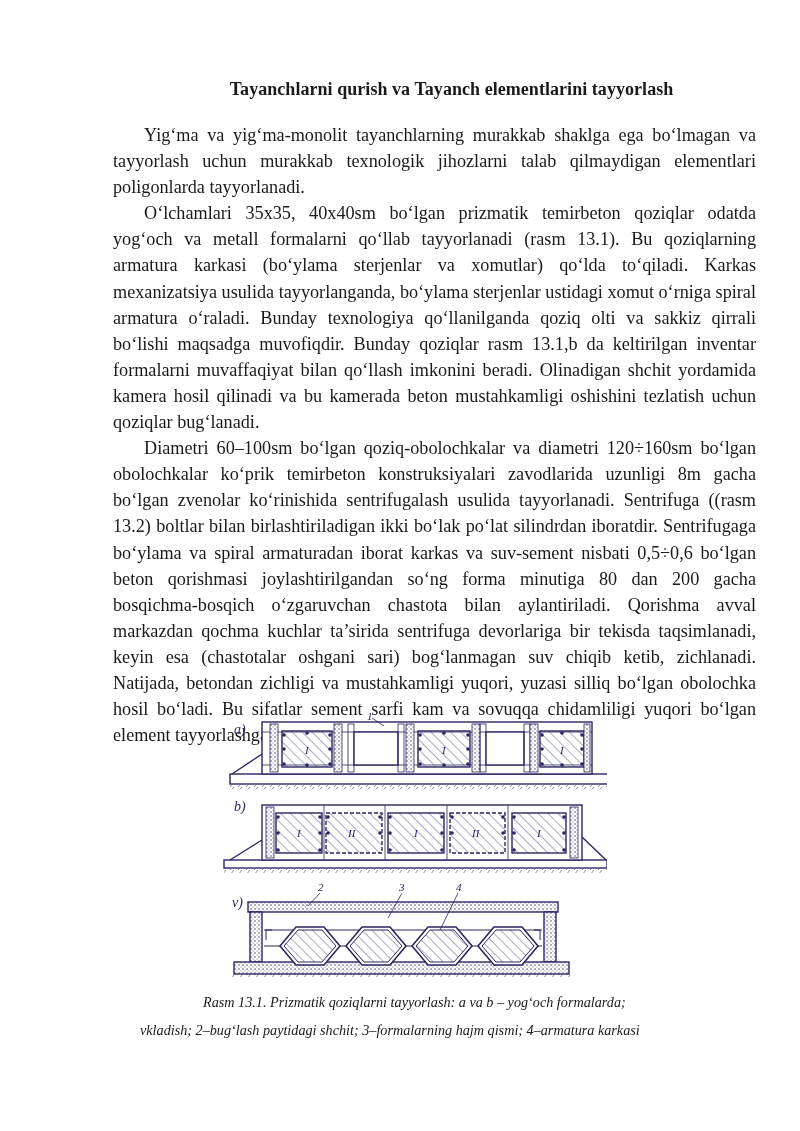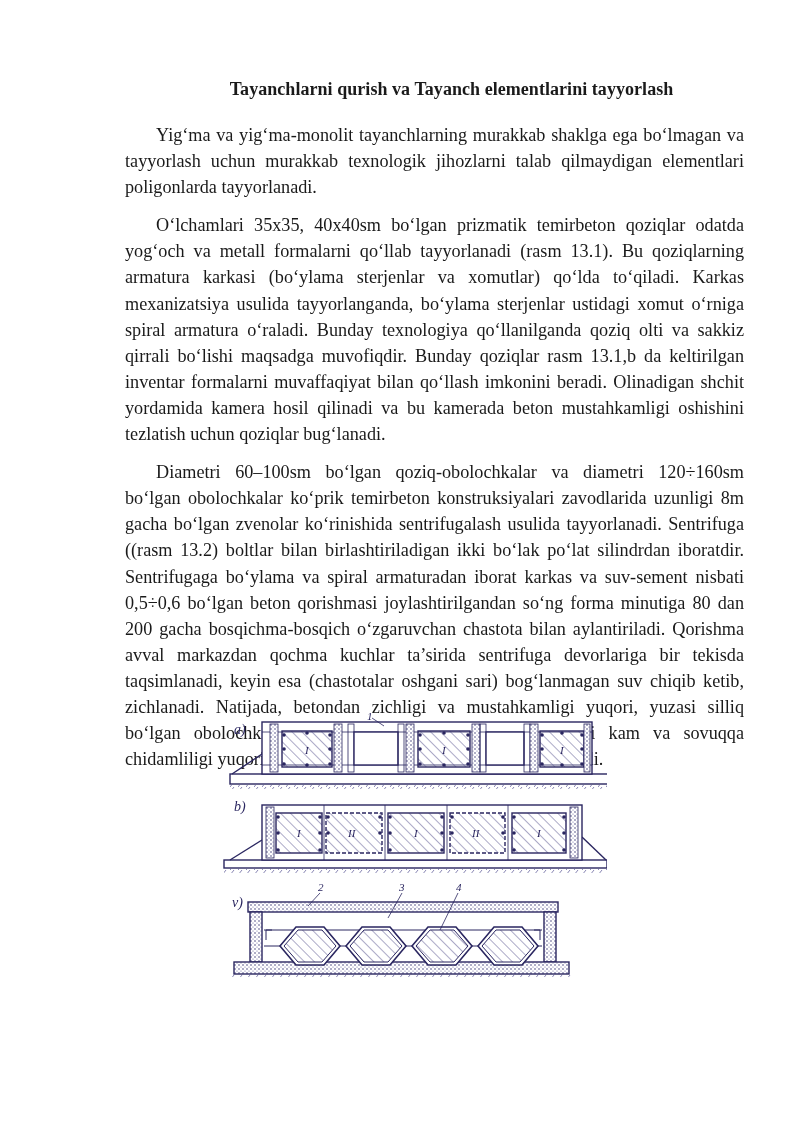--- a/index.html
+++ b/index.html
@@ -27,21 +27,21 @@
       text-align: center;
       margin: 0 0 20px 34px;
       line-height: 26px;
       letter-spacing: 0.05px;
     }
     .para {
       font-size: 18.2px;
       line-height: 26.1px;
       text-align: justify;
       text-indent: 31px;
-      margin: 12px;
+      margin: 0;
     }
     .figure {
       position: absolute;
       left: 222px;
       top: 712px;
       width: 385px;
       height: 265px;
     }
     .figure svg {
       display: block;
@@ -251,13 +251,15 @@
       <line x1="98" y1="13" x2="86" y2="26" stroke-width="0.8"></line>
       <text class="num-label" x="177" y="11" stroke="none">3</text>
       <line x1="180" y1="13" x2="166" y2="38" stroke-width="0.8"></line>
       <text class="num-label" x="234" y="11" stroke="none">4</text>
       <line x1="236" y1="13" x2="218" y2="50" stroke-width="0.8"></line>
     </g>
   </svg>
 </div>
 
 <div class="caption">
+  <span class="c1">Rasm 13.1. Prizmatik qoziqlarni tayyorlash: a va b – yog‘och formalarda;</span>
+  <span class="c3">vkladish; 2–bug‘lash paytidagi shchit; 3–formalarning hajm qismi; 4–armatura karkasi</span>
 </div>
 
 </body></html>

